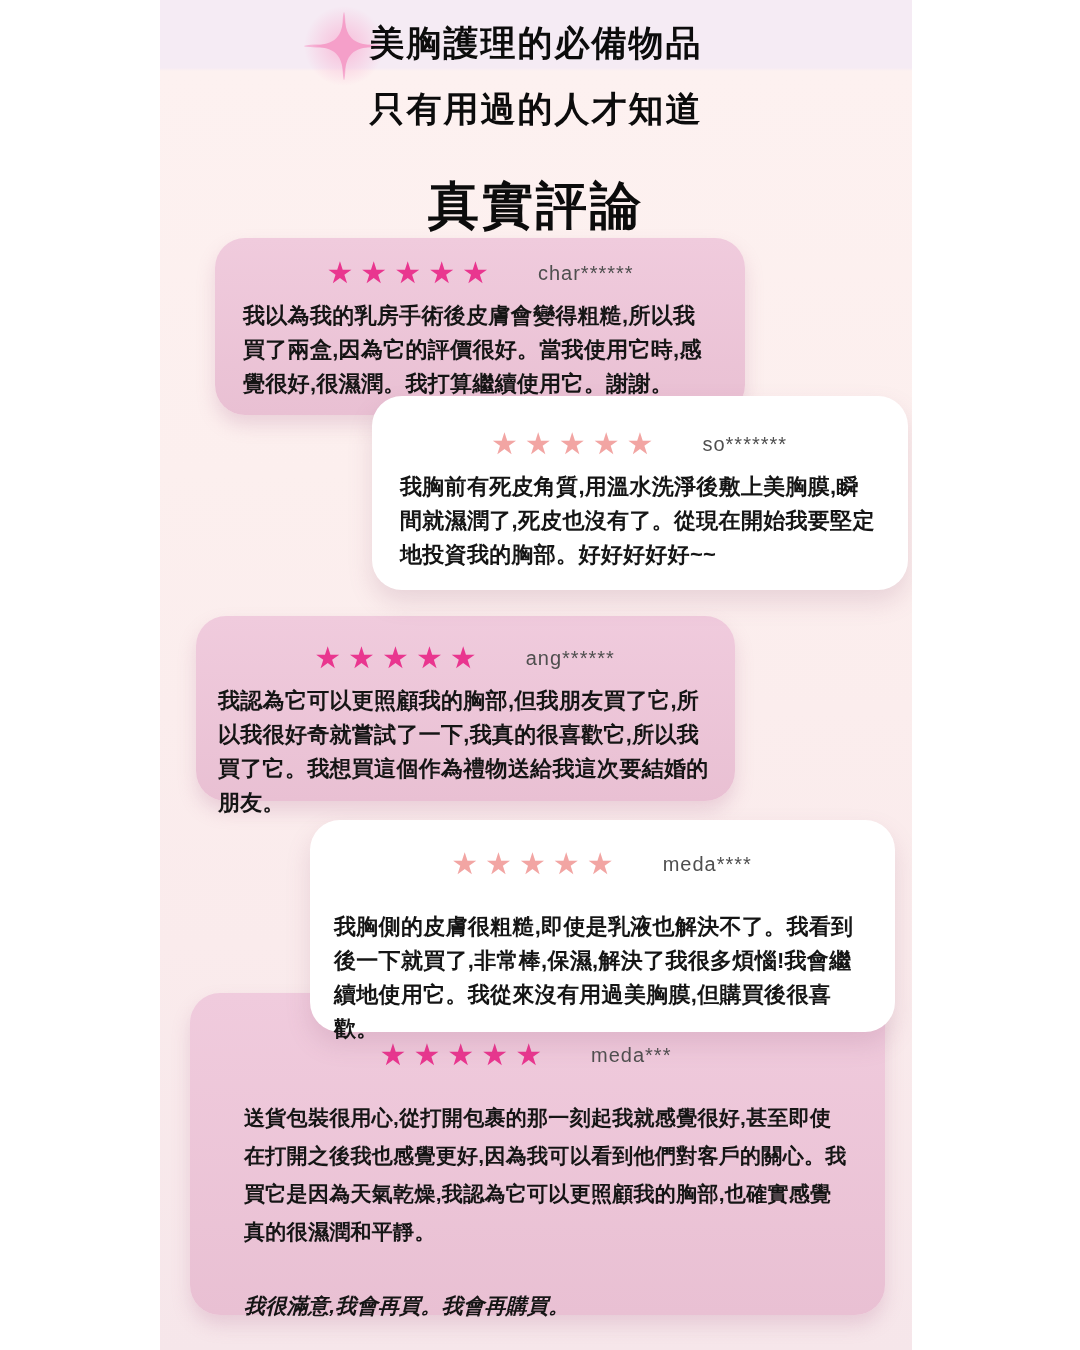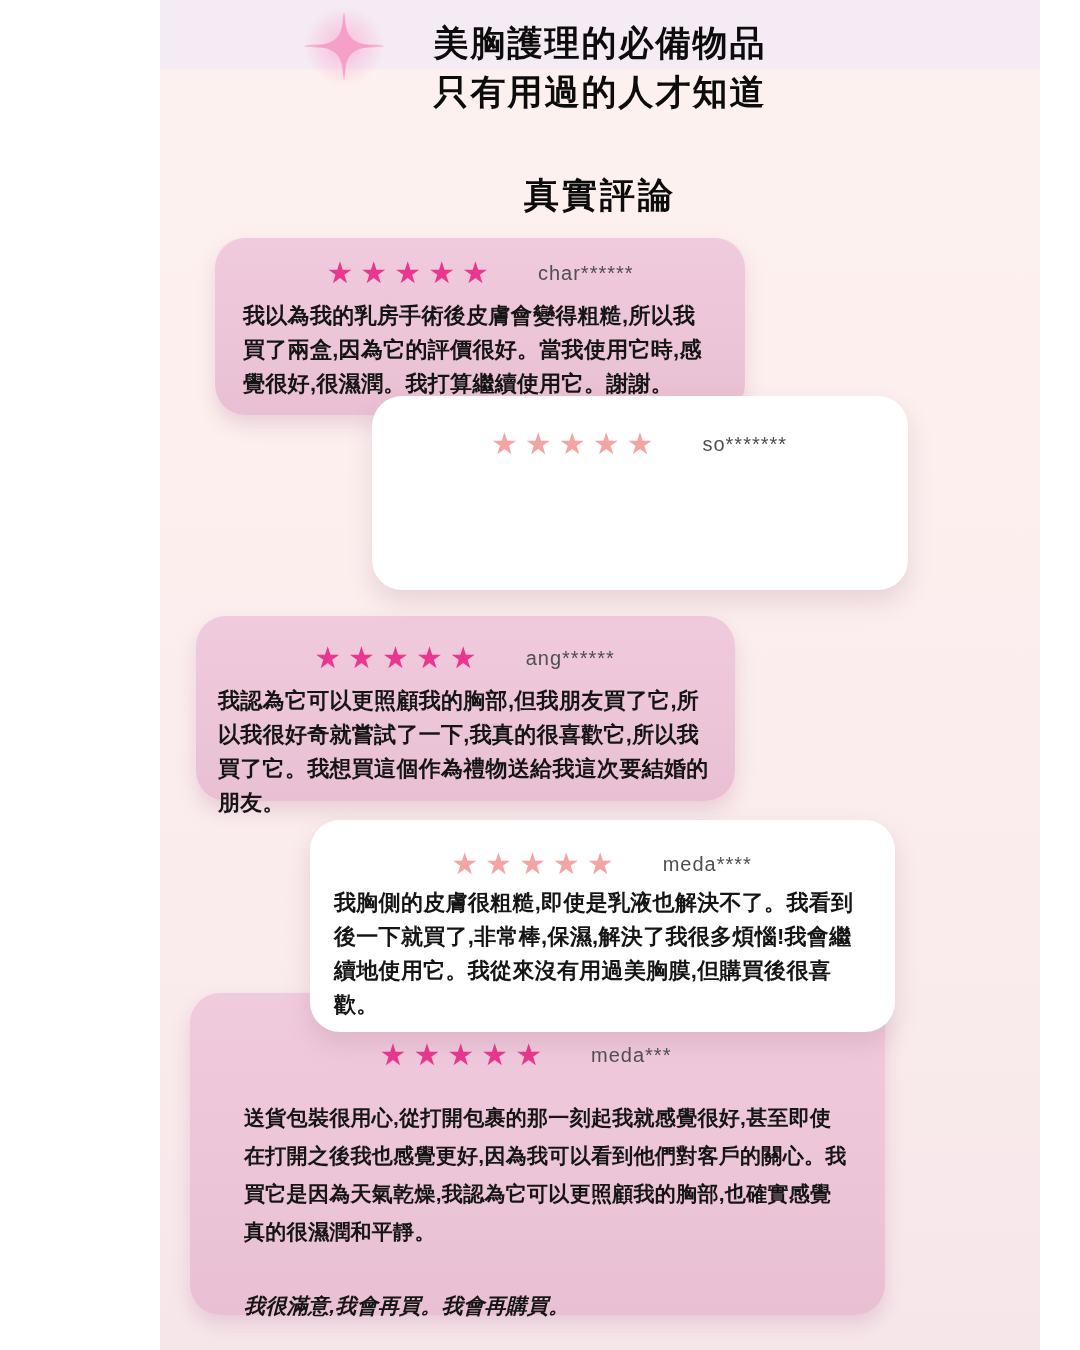--- a/index.html
+++ b/index.html
@@ -2,39 +2,39 @@
 <html><head>
 <meta charset="utf-8">
 <style>
   html,body{margin:0;padding:0;}
   body{
     width:1080px;height:1350px;position:relative;background:#ffffff;
     font-family:"Liberation Sans","DejaVu Sans",sans-serif;
     overflow:hidden;
   }
   .canvas{
-    position:absolute;left:160px;top:0;width:880px;height:1350px;
+    position:absolute;left:160px;top:0;width:752px;height:1350px;
     background:linear-gradient(180deg,
       #f5ebf4 0px,#f5ebf4 68px,
       #fdf1f0 71px,#fcefee 35%,#faebec 70%,#f6e6ea 100%);
     overflow:hidden;
   }
   
   .sparkle{position:absolute;left:142px;top:4px;width:84px;height:84px;}
   .title1{
     position:absolute;left:0;width:100%;top:20px;text-align:center;
     font-size:35px;font-weight:900;color:#0c0c0c;letter-spacing:2px;margin:0;
   }
   .title2{
-    position:absolute;left:0;width:100%;top:69px;text-align:center;
+    position:absolute;left:0;width:100%;top:86px;text-align:center;
     font-size:35px;font-weight:900;color:#0c0c0c;letter-spacing:2px;margin:0;
   }
   .section-heading{
     position:absolute;left:0;width:100%;top:172px;text-align:center;
-    font-size:35px;font-weight:900;color:#0c0c0c;letter-spacing:3px;margin:0;
+    font-size:51px;font-weight:900;color:#0c0c0c;letter-spacing:3px;margin:0;
   }
   
   .card{position:absolute;border-radius:30px;box-sizing:border-box;}
   .card.pink{
     background:linear-gradient(180deg,#f0cbdd 0%,#e9c0d3 100%);
     box-shadow:0 10px 18px rgba(197,138,168,.30);
     z-index:1;
   }
   .card.white{
     background:#ffffff;
@@ -47,21 +47,21 @@
   .stars.salmon{color:#f2a5a3;}
   .username{font-size:20px;color:#4f4f4f;font-weight:500;letter-spacing:1px;}
   .review-text{
     font-weight:700;color:#151515;font-size:22px;line-height:34px;
     margin:8px 0 0 0;text-align:left;letter-spacing:.3px;
   }
   .c1{left:55px; top:238px;width:530px;height:177px;padding:17px 28px 0 28px;}
   .c2{left:212px;top:396px;width:536px;height:194px;padding:30px 30px 0 28px;}
   .c3{left:36px; top:616px;width:539px;height:185px;padding:24px 24px 0 22px;}
   .c4{left:150px;top:820px;width:585px;height:212px;padding:26px 26px 0 24px;}
-  .c4 .review-text{margin-top:4px;}
+  .c4 .review-text{margin-top:28px;}
   .c5{left:30px; top:993px;width:695px;height:322px;padding:44px 26px 0 26px;}
   .c5 .rating{margin-right:24px;}
   .c5 .review-text{font-size:21px;line-height:38px;margin:26px 12px 0 28px;}
   .c5 .review-text.second{margin-top:36px;font-style:italic;}
 </style>
 </head>
 <body>
 
 <div class="canvas">
 
@@ -90,20 +90,21 @@
       <span class="username">char******</span>
     </div>
     <p class="review-text">我以為我的乳房手術後皮膚會變得粗糙,所以我買了兩盒,因為它的評價很好。當我使用它時,感覺很好,很濕潤。我打算繼續使用它。謝謝。</p>
   </section>
 
   <section class="card white c2">
     <div class="rating">
       <span class="stars salmon">★★★★★</span>
       <span class="username">so*******</span>
     </div>
+    <p class="review-text">我胸前有死皮角質,用溫水洗淨後敷上美胸膜,瞬間就濕潤了,死皮也沒有了。從現在開始我要堅定地投資我的胸部。好好好好好~~</p>
   </section>
 
   <section class="card pink c3">
     <div class="rating">
       <span class="stars magenta">★★★★★</span>
       <span class="username">ang******</span>
     </div>
     <p class="review-text">我認為它可以更照顧我的胸部,但我朋友買了它,所以我很好奇就嘗試了一下,我真的很喜歡它,所以我買了它。我想買這個作為禮物送給我這次要結婚的朋友。</p>
   </section>
 

